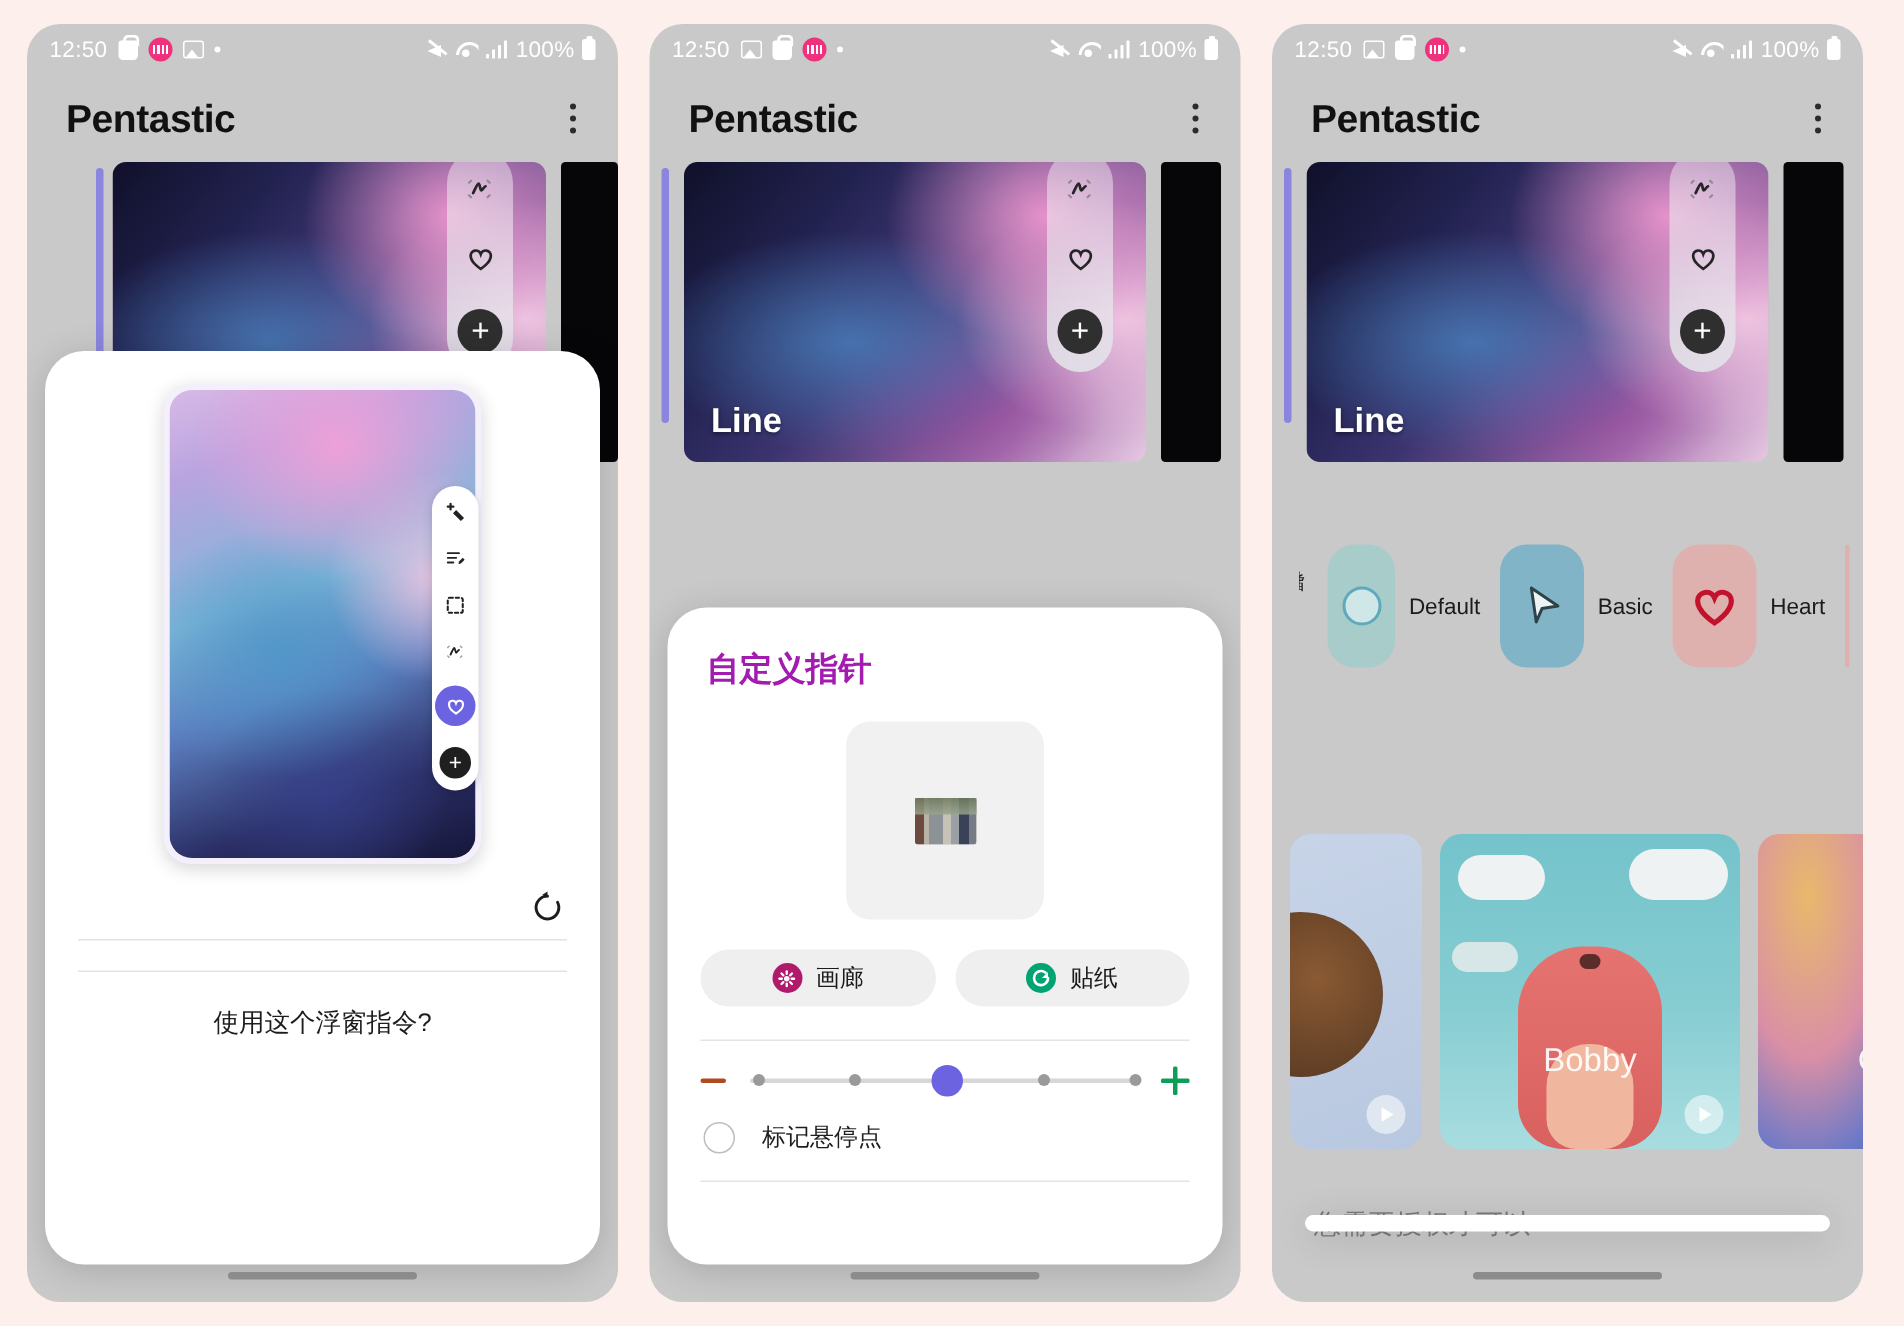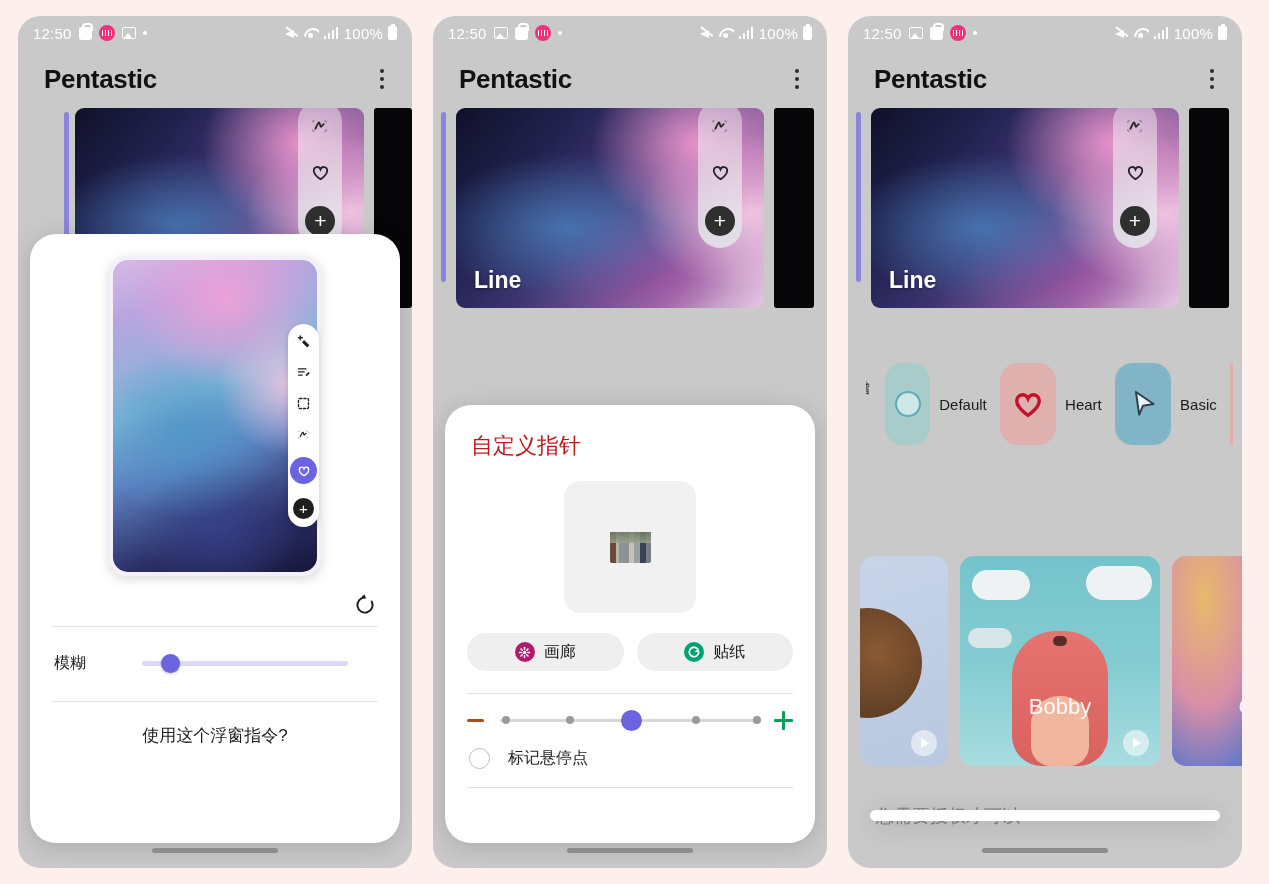--- a/index.html
+++ b/index.html
@@ -235,21 +235,21 @@
     background: #6c63e0; box-shadow: 0 1px 3px rgba(0,0,0,.25);
   }
 
   .confirm-q {
     text-align:center; font-size: 17px; color: #1d1d1d; padding: 22px 0 6px;
   }
   .btn-row { display:flex; align-items:center; padding: 6px 0 18px; }
 
   
   .d2 { top: 297px; bottom: 25px; }
-  .d2-title { font-size: 22px; font-weight: normal; color: #b91c1c; padding: 26px 0 0 26px; }
+  .d2-title { font-size: 22px; font-weight: bold; color: #a21caf; padding: 26px 0 0 26px; }
   .thumb-box {
     margin: 20px auto 0; width: 132px; height: 132px; border-radius: 16px;
     background: #f1f1f1; display:flex; align-items:center; justify-content:center;
   }
   .thumb-img {
     width: 41px; height: 31px; border-radius: 2px;
     background:
       linear-gradient(90deg,#6d4a3e 0 14%, #b9b3a6 14% 22%, #8d9296 22% 46%,
                       #c7c2b8 46% 58%, #9aa0a4 58% 72%, #3a4258 72% 88%, #767c86 88% 100%),
       #888;
@@ -443,27 +443,20 @@
             <svg width="26" height="26" viewBox="0 0 24 24" fill="none" stroke="#1d1d1d" stroke-width="1.8" stroke-linecap="round">
                 <path d="M12 5a7 7 0 1 0 6.2 3.8"></path>
                 <path d="M12 2.2V6l-3.2-1.9z" fill="#1d1d1d" stroke="none"></path>
               </svg>
           </div>
         </div>
         <div class="hr"></div>
 
 
 
-        <div class="setting-row">
-          <div class="setting-label">模糊</div>
-          <div class="slider">
-            <div class="track"></div>
-            <div class="thumb" style="left:9%;"></div>
-          </div>
-        </div>
 
         <div class="hr" style="margin-top:20px;"></div>
         <div class="confirm-q">使用这个浮窗指令?</div>
 
       </div>
     </div>
 
     <div class="navbar">
         <div class="nav-pill"></div>
       </div>
@@ -654,35 +647,35 @@
         <div class="p3-vlabel">指针</div>
 
         <div class="ptr-item">
           <div class="ptr-tile" style="background:#a8ccc9;">
             <div class="ptr-default-dot"></div>
           </div>
           <div class="ptr-label">Default</div>
         </div>
 
         <div class="ptr-item">
+          <div class="ptr-tile" style="background:#81b4c6;">
+            <svg width="34" height="34" viewBox="0 0 24 24">
+                <path d="M7 3.5 19.5 12 12 13.2 9.3 19.5z" fill="#eef4f5" stroke="#2e4249" stroke-width="1.4" stroke-linejoin="round"></path>
+              </svg>
+          </div>
+          <div class="ptr-label">Basic</div>
+        </div>
+
+        <div class="ptr-item">
           <div class="ptr-tile" style="background:#dfb1ae;">
             <svg width="36" height="36" viewBox="0 0 24 24" fill="none" stroke="#c3122c" stroke-width="2.3" stroke-linecap="round">
                 <path d="M12 19.5S4.5 14.8 4.5 9.8A3.9 3.9 0 0 1 12 8.3a3.9 3.9 0 0 1 7.5 1.5c0 5-7.5 9.7-7.5 9.7z"></path>
               </svg>
           </div>
           <div class="ptr-label">Heart</div>
-        </div>
-
-        <div class="ptr-item">
-          <div class="ptr-tile" style="background:#81b4c6;">
-            <svg width="34" height="34" viewBox="0 0 24 24">
-                <path d="M7 3.5 19.5 12 12 13.2 9.3 19.5z" fill="#eef4f5" stroke="#2e4249" stroke-width="1.4" stroke-linejoin="round"></path>
-              </svg>
-          </div>
-          <div class="ptr-label">Basic</div>
         </div>
 
         <div class="ptr-item" style="width:38px;overflow:hidden;">
           <div class="ptr-tile" style="background:#dfb1ae;width:92px;"></div>
           <div class="ptr-label"></div>
         </div>
       </div>
 
       <div class="p3-media-row">
         <div class="media-card" style="width:88px;background:linear-gradient(160deg,#c7d4e8,#b8c8e0);">

